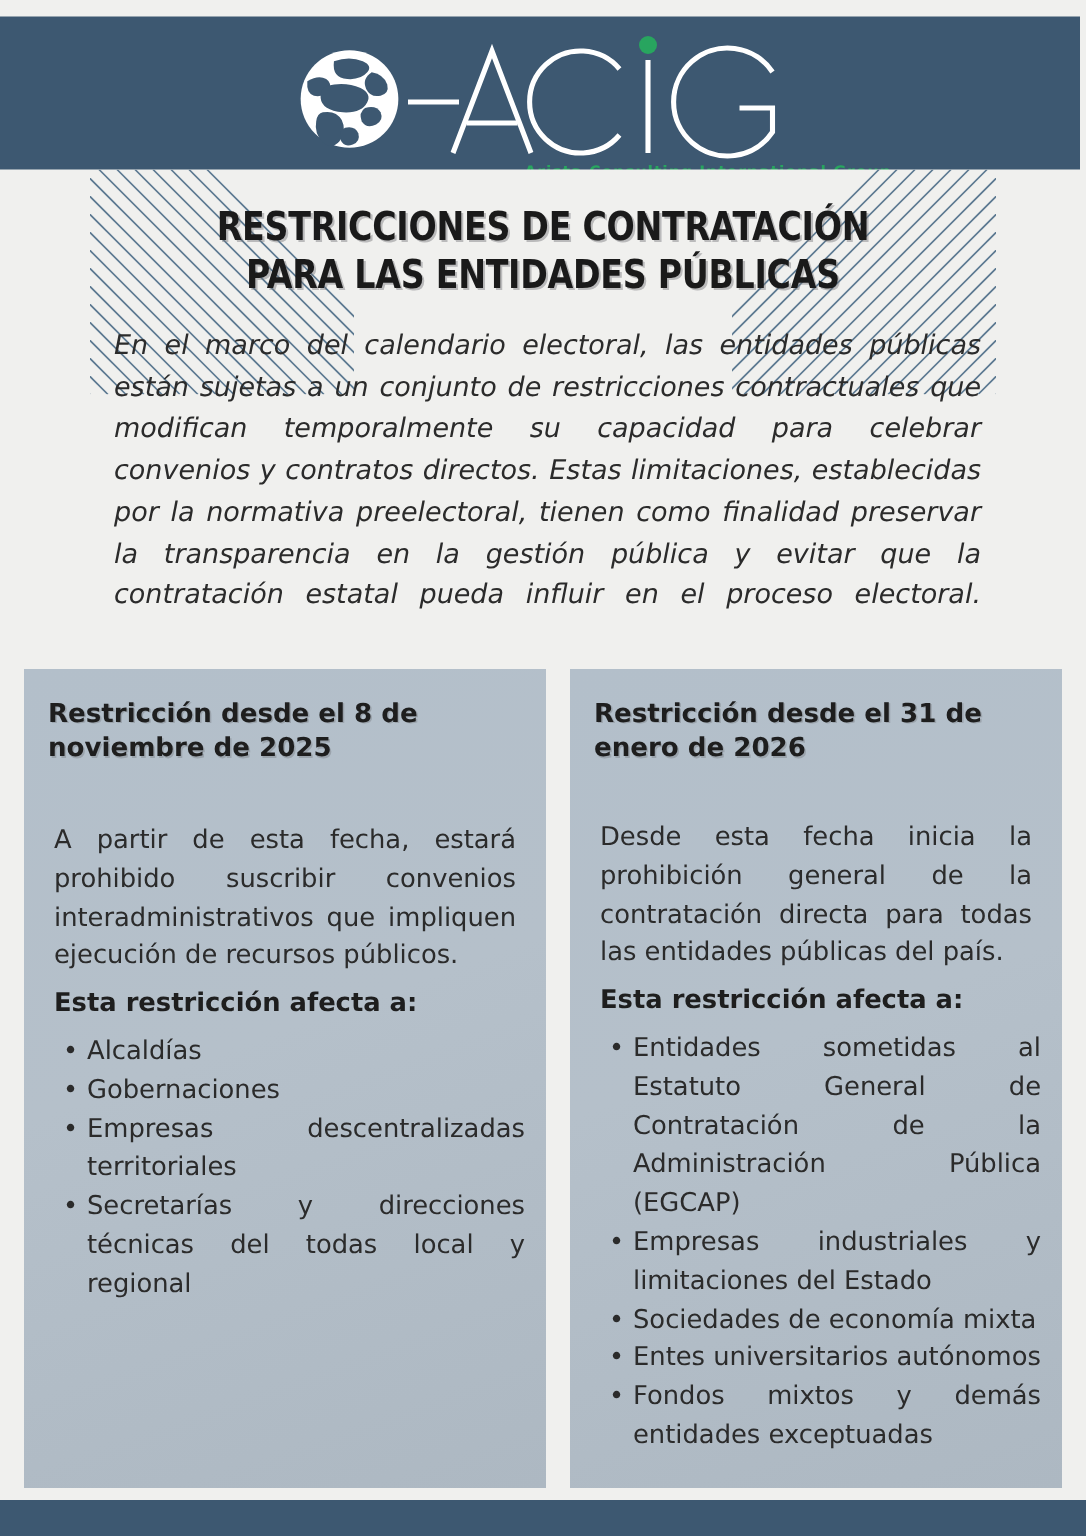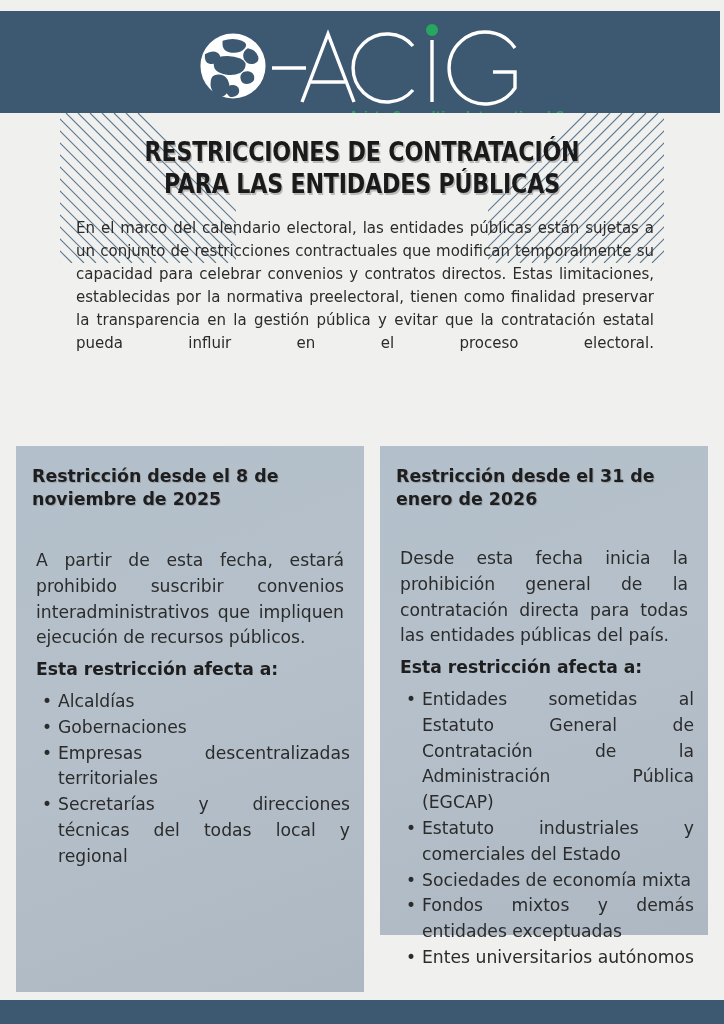--- a/index.html
+++ b/index.html
@@ -114,42 +114,43 @@
 
   
   .intro {
     position: absolute;
     left: 76px;
     top: 104px;
     width: 578px;
     text-align: justify;
     text-align-last: justify;
     font-family: "DejaVu Sans", sans-serif;
-    font-size: 15px;
+    font-size: 18px;
     line-height: 1.54;
     color: #2b2b2b;
+    font-style: italic;
   }
   .intro p { margin: 0; }
 
   
   .cards {
     position: absolute;
     left: 16px;
     top: 333px;
     width: 692px;
     display: flex;
     gap: 16px;
   }
   .card {
     background: linear-gradient(160deg, #b3bfca 0%, #b5c0ca 45%, #adb8c2 100%);
     box-shadow: 0 0 0 0 rgba(0,0,0,0);
     padding: 0;
   }
   .card-left { width: 348px; height: 546px; }
-  .card-right { width: 328px; height: 489px; }
+  .card-right { width: 328px; height: 546px; }
 
   .card-head {
     padding: 19px 16px 6px 16px;
     text-align: left;
     font-family: "DejaVu Sans", sans-serif;
     font-weight: bold;
     font-size: 17.4px;
     line-height: 1.35;
     color: #1e1e1e;
     text-shadow: 1px 1px 0 rgba(130,135,142,0.5);
@@ -332,24 +333,24 @@
         </div>
       </div>
 
       <div class="card card-right">
         <div class="card-head">Restricción desde el 31 de enero de 2026</div>
         <div class="card-body">
           <p>Desde esta fecha inicia la prohibición general de la contratación directa para todas las entidades públicas del país.</p>
           <p class="affects">Esta restricción afecta a:</p>
           <ul class="bullets">
             <li>Entidades sometidas al Estatuto General de Contratación de la Administración Pública (EGCAP)</li>
-            <li>Estatuto industriales y comerciales del Estado</li>
+            <li>Empresas industriales y limitaciones del Estado</li>
             <li>Sociedades de economía mixta</li>
+            <li>Entes universitarios autónomos</li>
             <li>Fondos mixtos y demás entidades exceptuadas</li>
-            <li>Entes universitarios autónomos</li>
           </ul>
         </div>
       </div>
 
     </div>
   </div>
 
   <div class="footer-bar"></div>
 
 </div>

